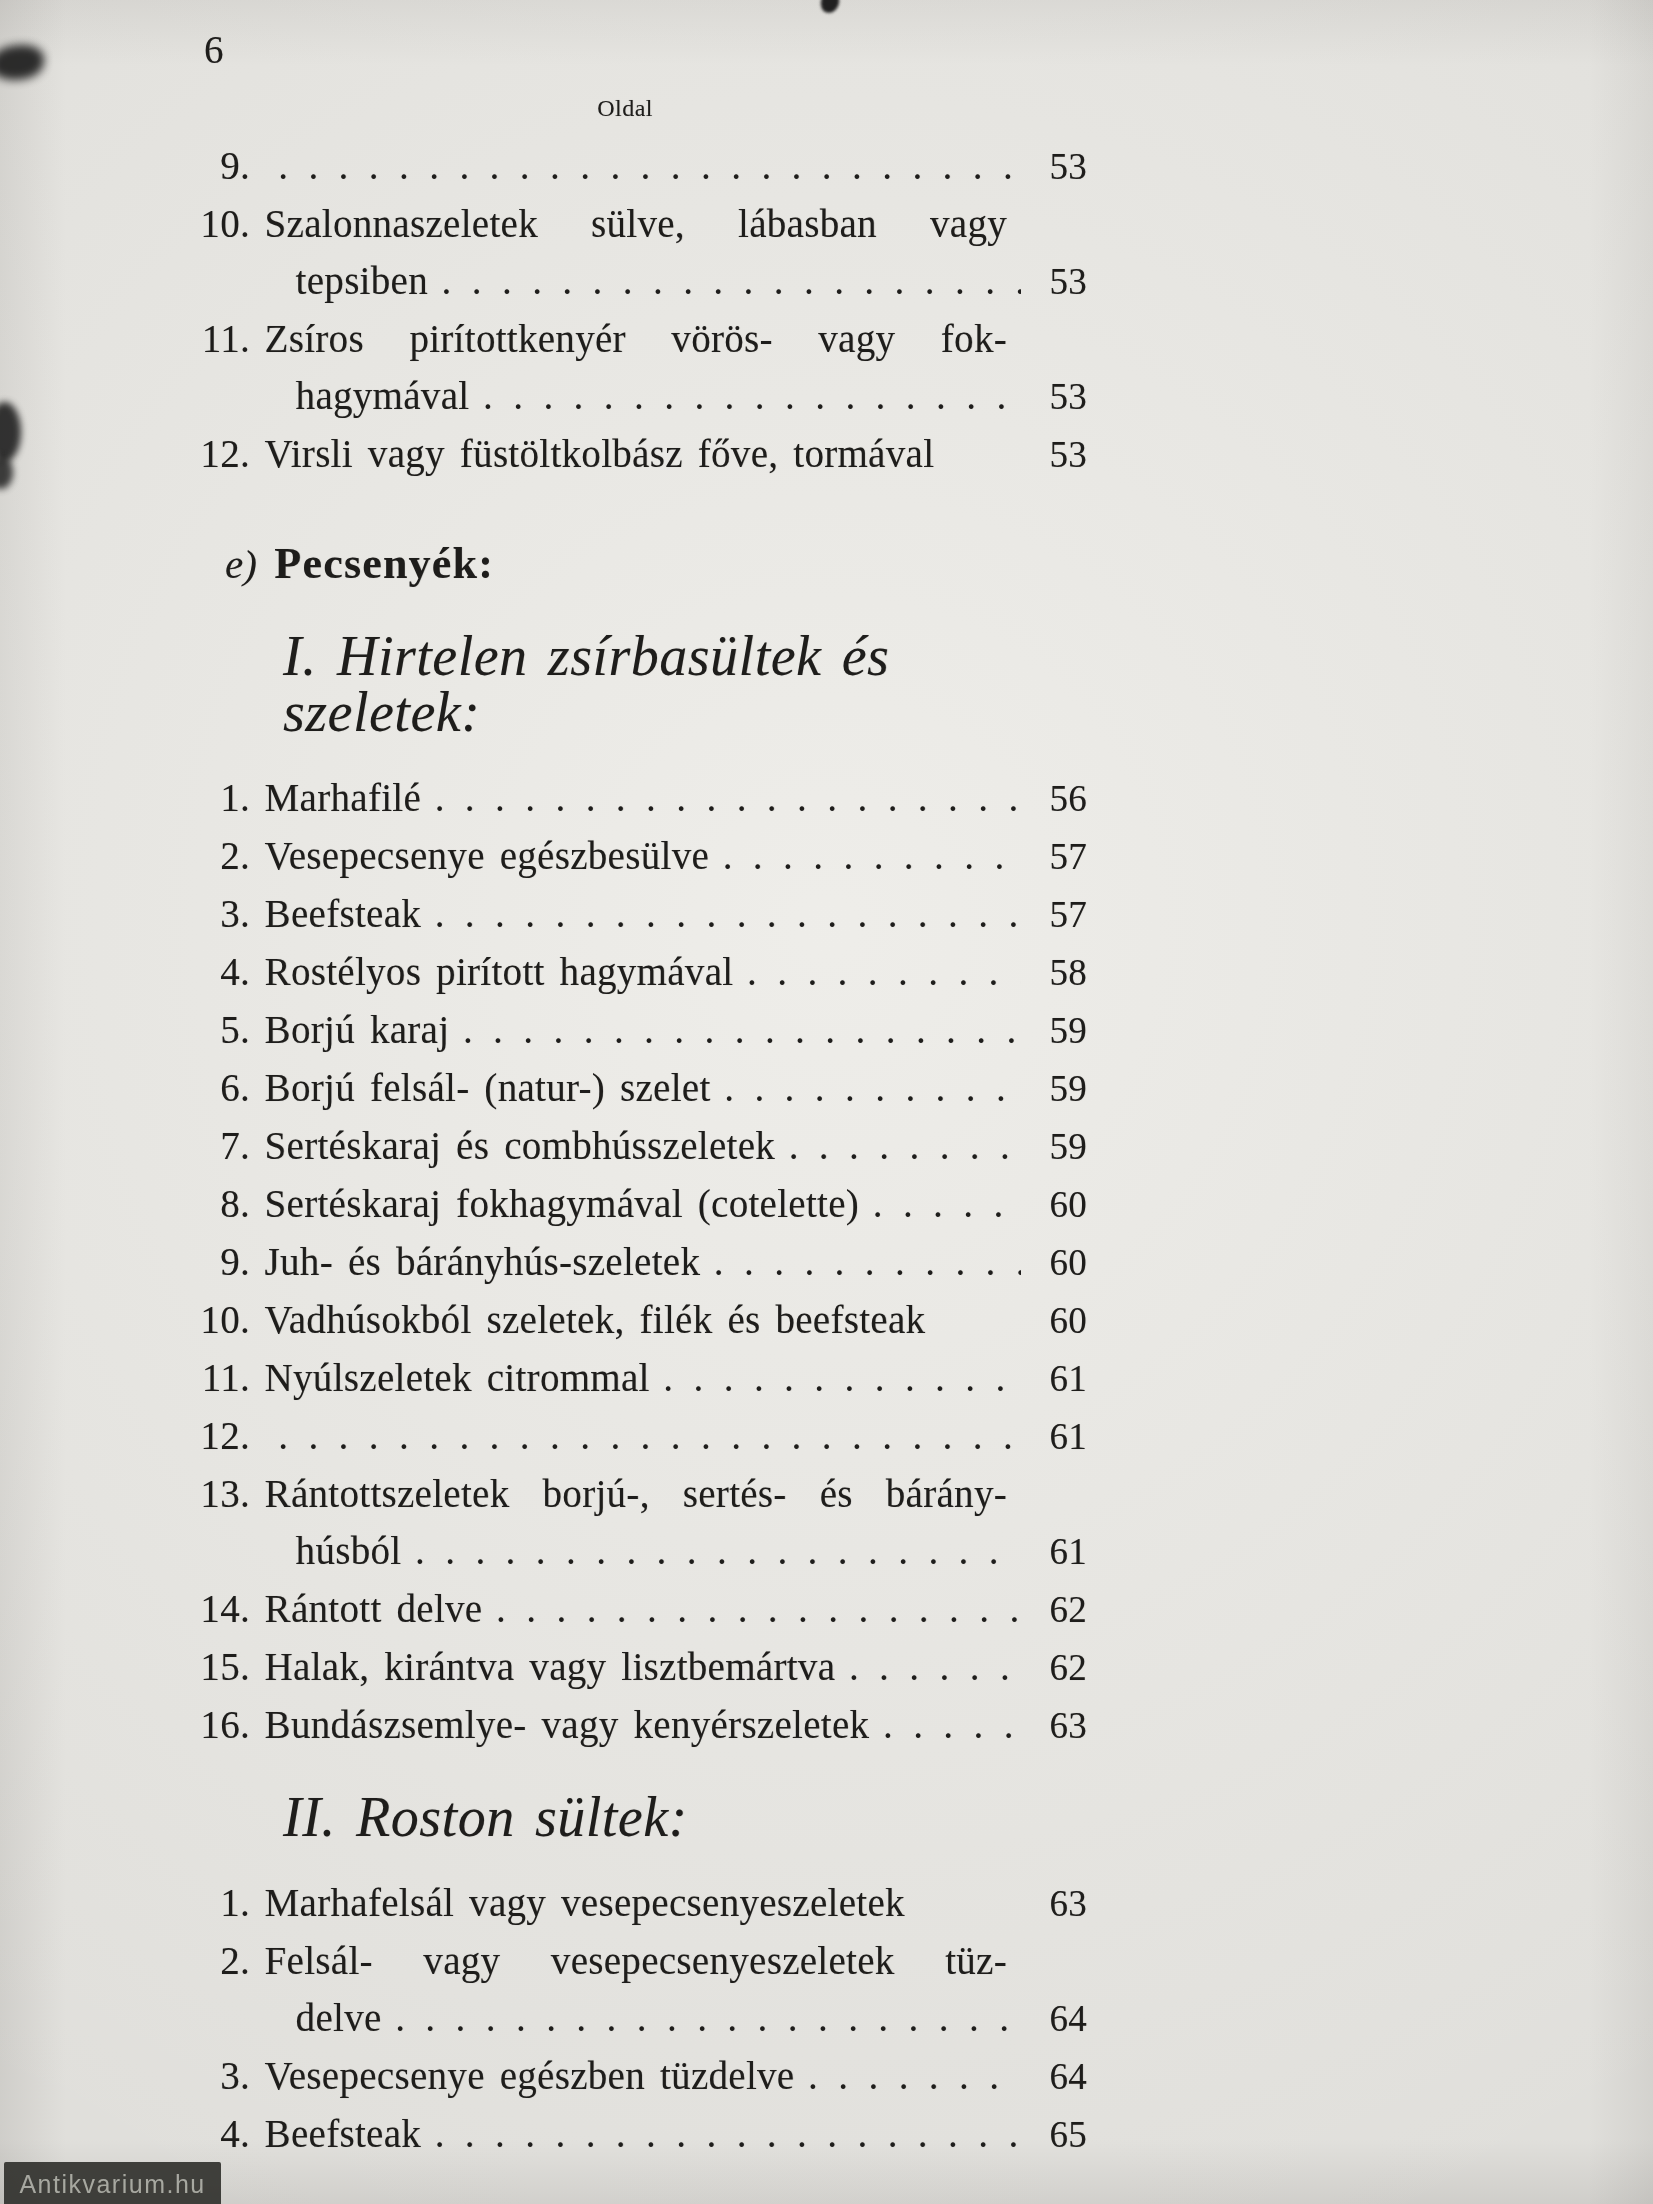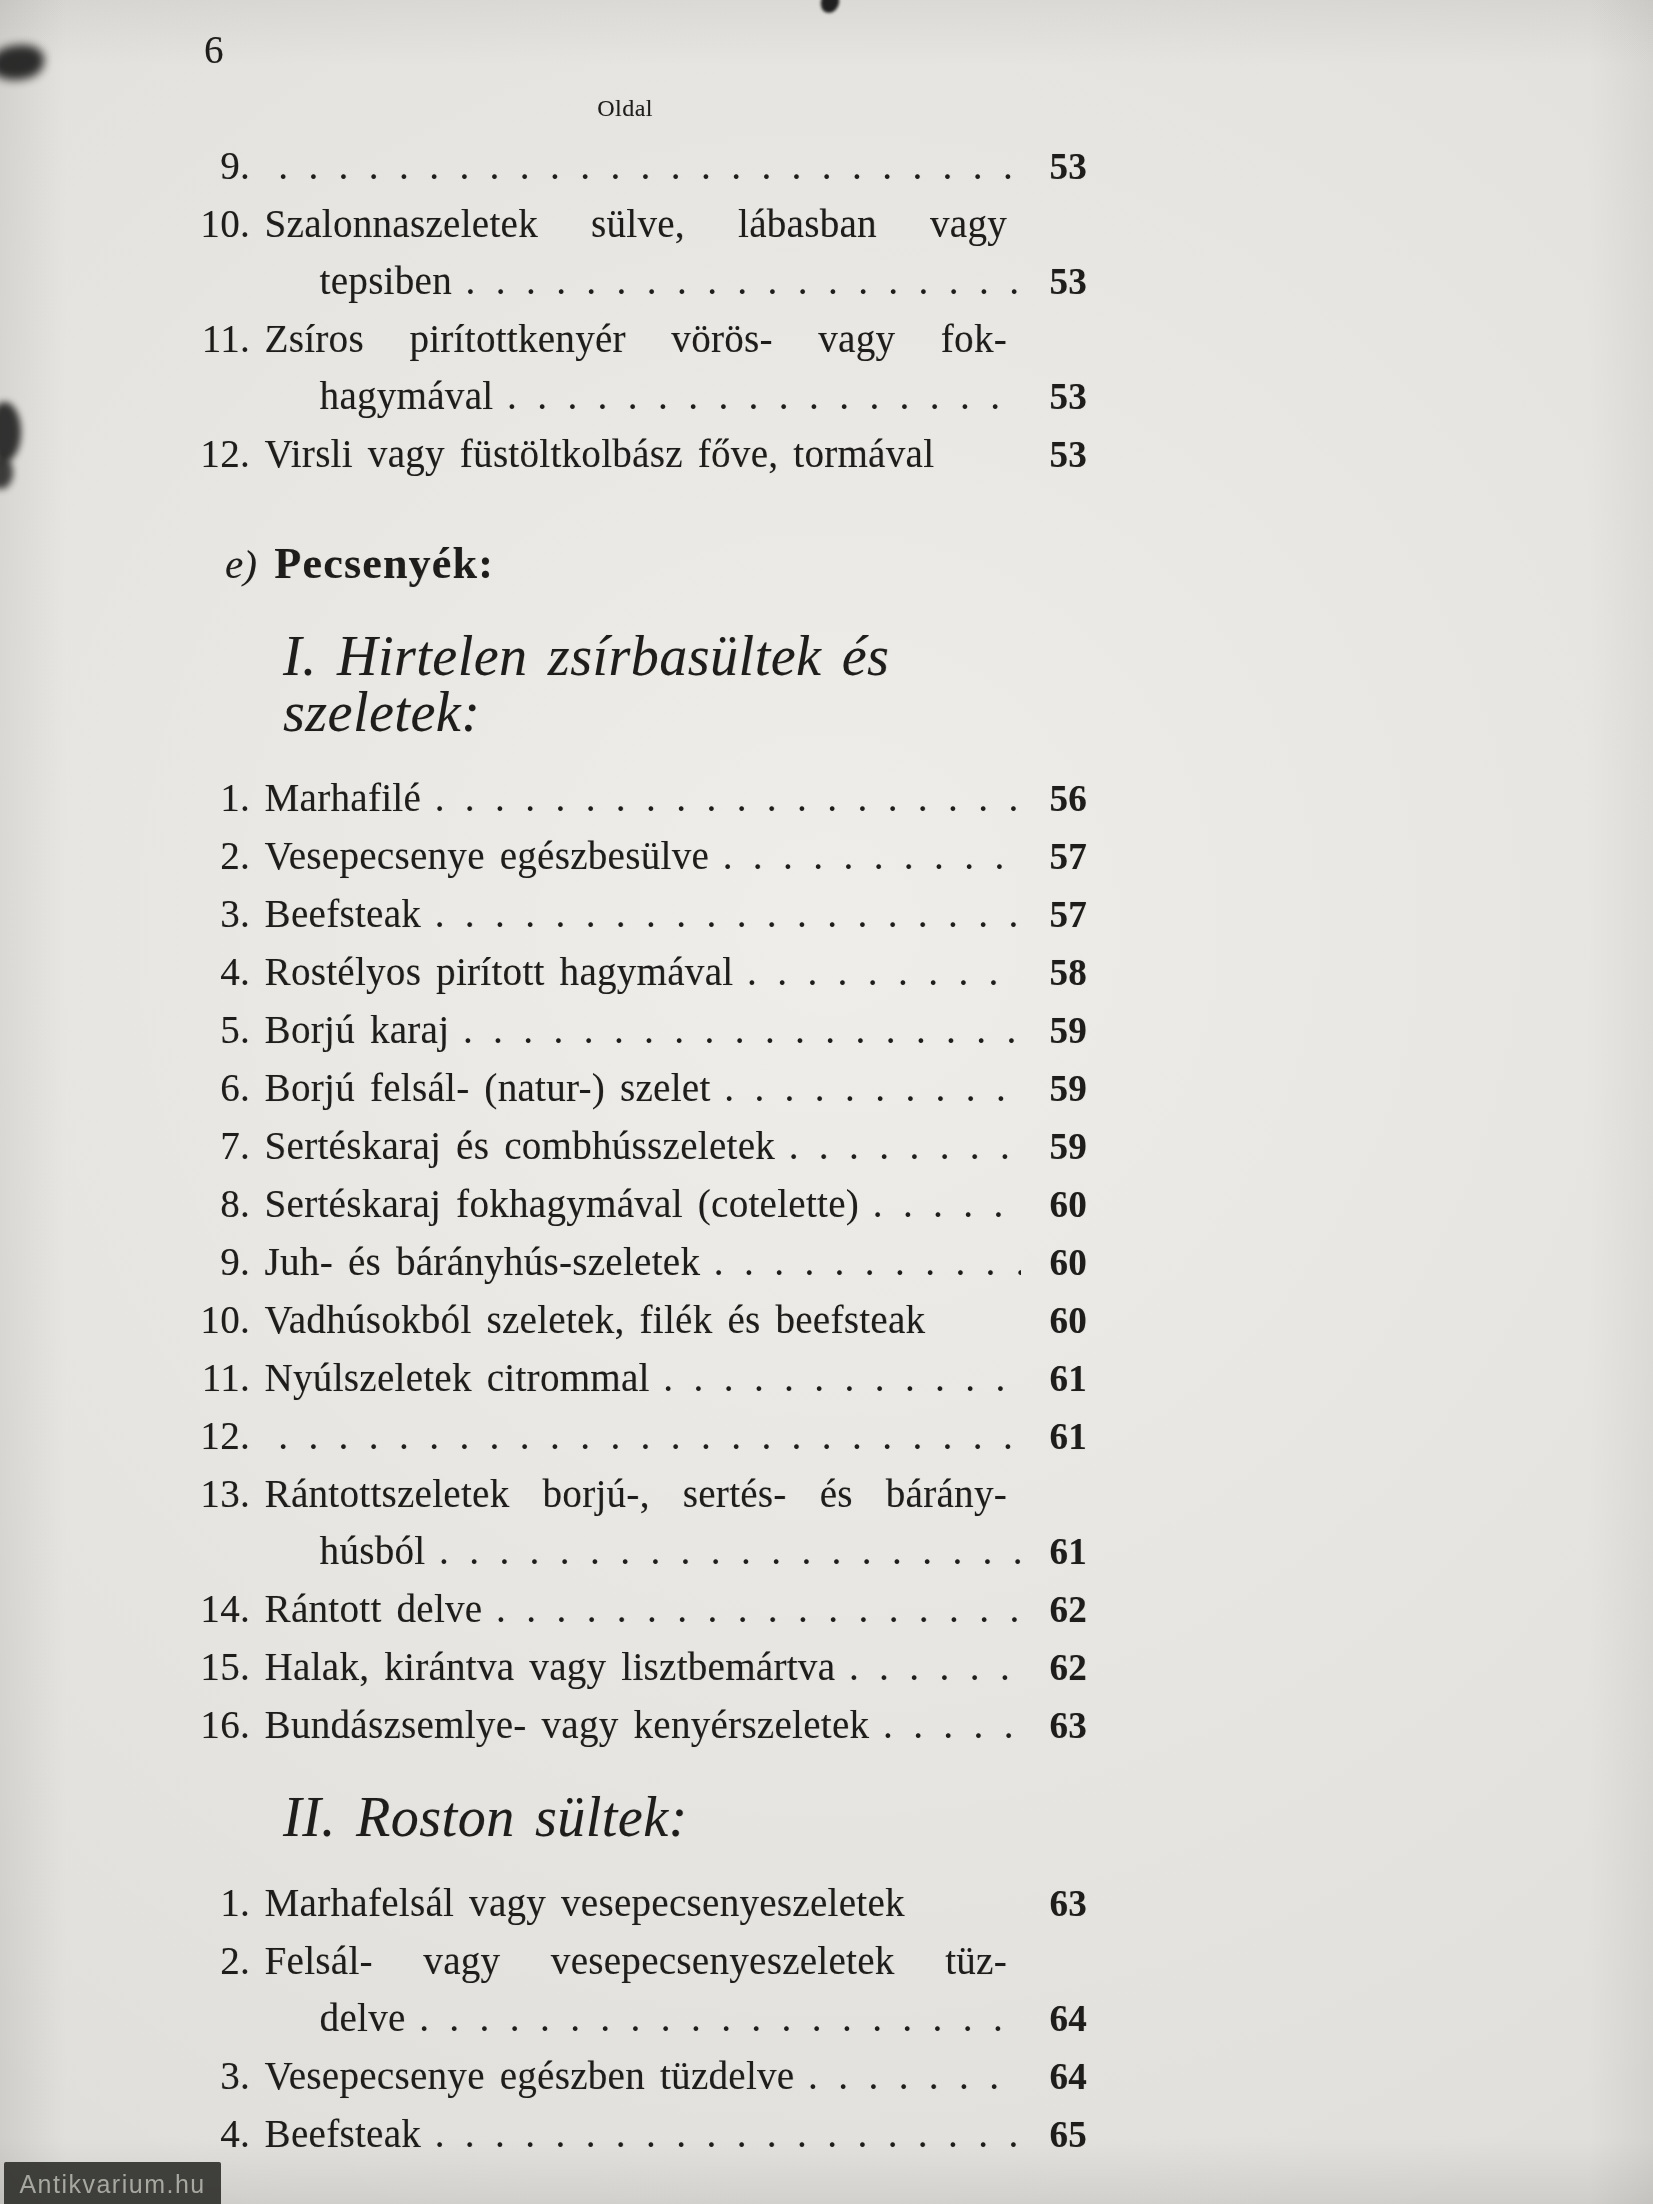--- a/index.html
+++ b/index.html
@@ -47,31 +47,31 @@
 
   .just {
     text-align: justify;
     -moz-text-align-last: justify;
     text-align-last: justify;
     padding-right: 80px;
   }
 
   .lastline { display: flex; align-items: baseline; min-width: 0; }
   .lastline .txt { white-space: nowrap; }
-  .indent2 .txt { margin-left: 55px; }
+  .indent2 .txt { margin-left: 31px; }
 
   .leader {
     flex: 1 1 auto;
     min-width: 0;
     overflow: hidden;
     white-space: nowrap;
     margin: 0 9.7px 0 13.6px;
     letter-spacing: 2.9px;
   }
-  .pageno { flex: 0 0 56px; text-align: right; font-size: 37px; font-weight: bold; }
+  .pageno { flex: 0 0 56px; text-align: right; font-size: 37px; }
 
   .heading { margin: 52px 0 9.7px 60px; font-size: 44px; line-height: 58px; }
   .h-prefix { font-style: italic; margin-right: 17.5px; font-size: 41px; }
   .h-text   { font-weight: bold; letter-spacing: 1.2px; }
 
   .subheading {
     margin: 35px 0 29px 118px;
     font-style: italic;
     font-size: 56px;
     line-height: 56px;

